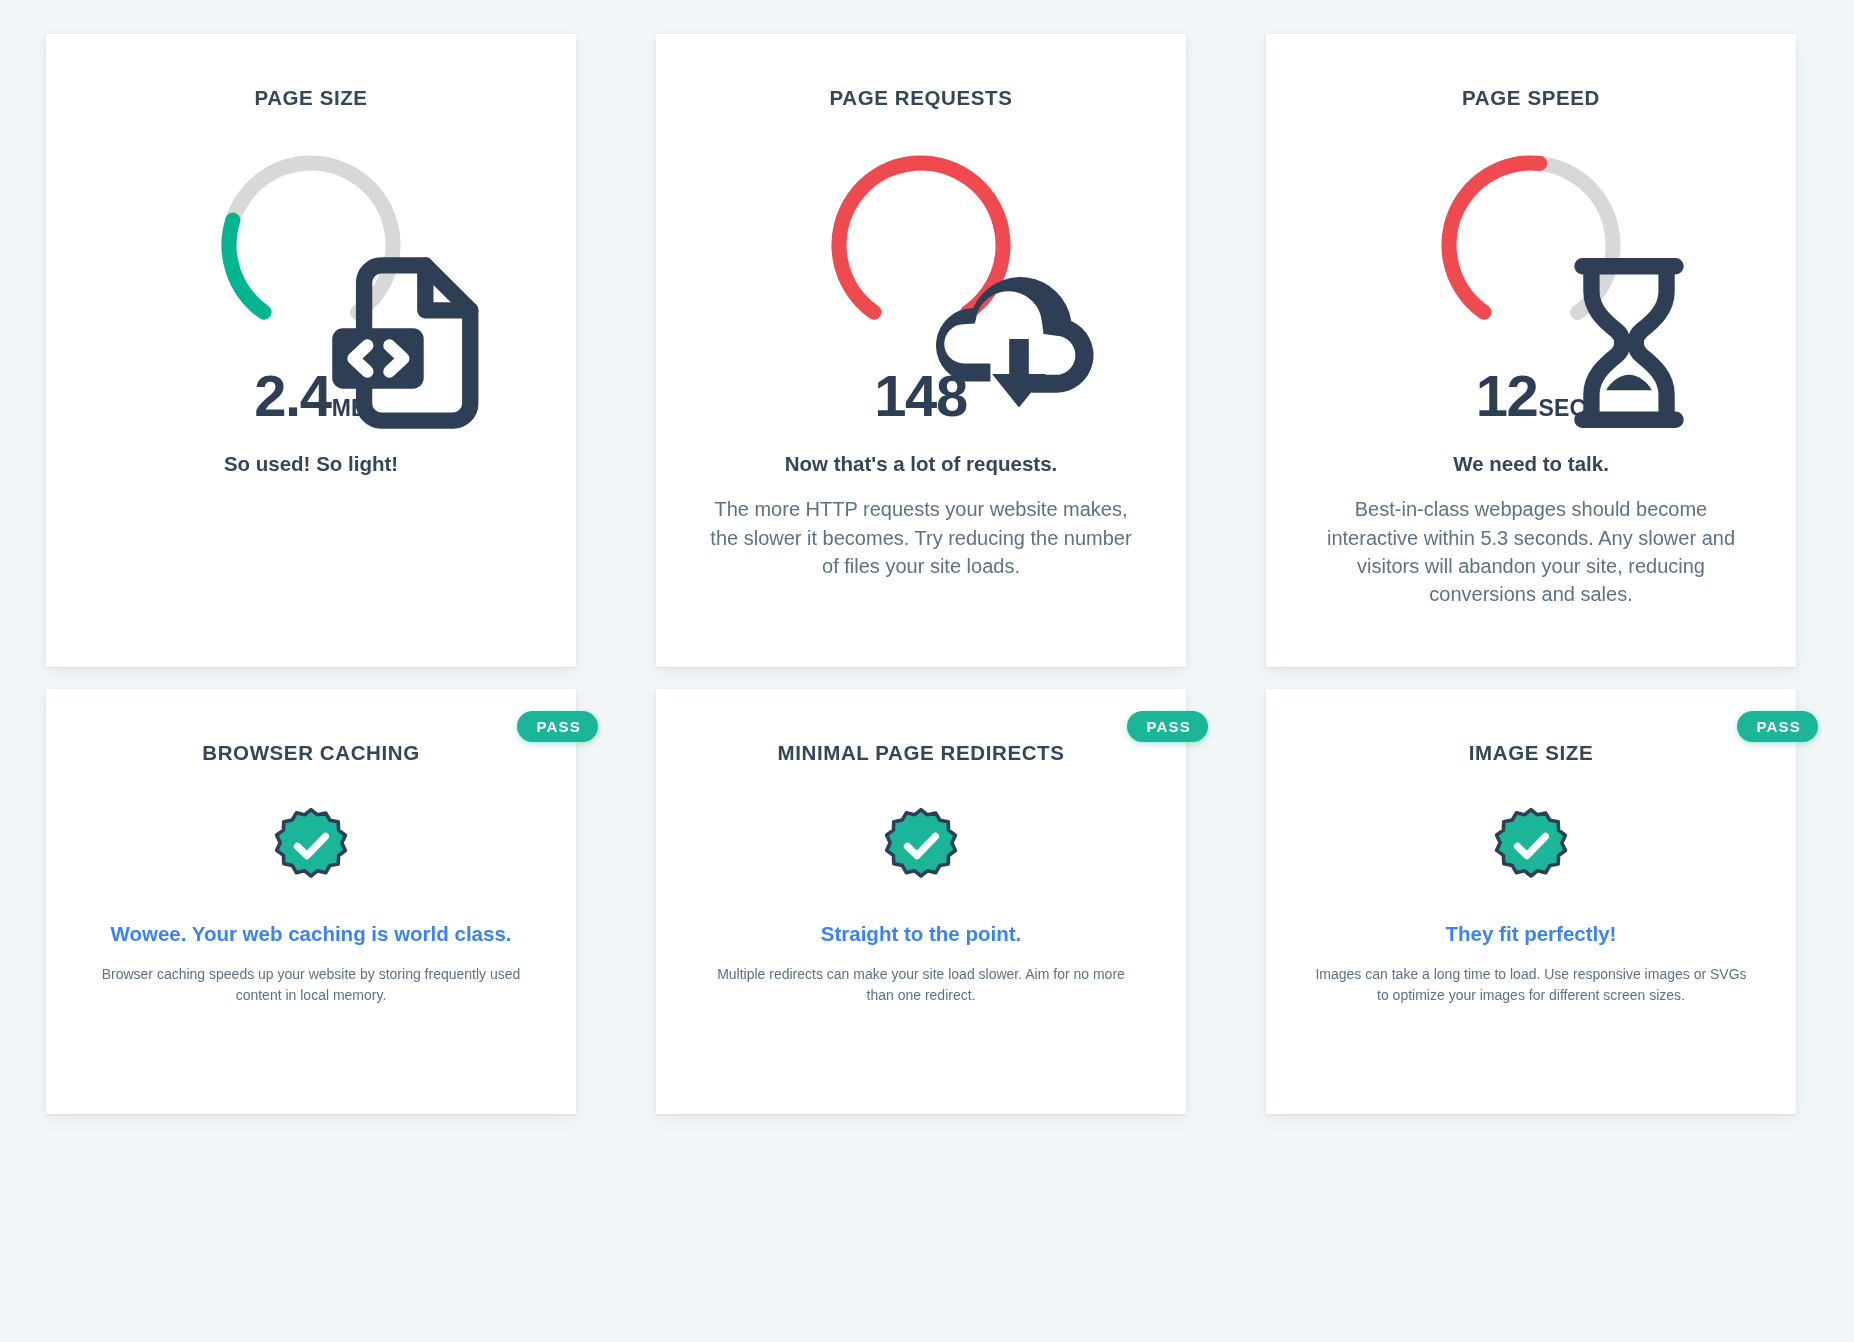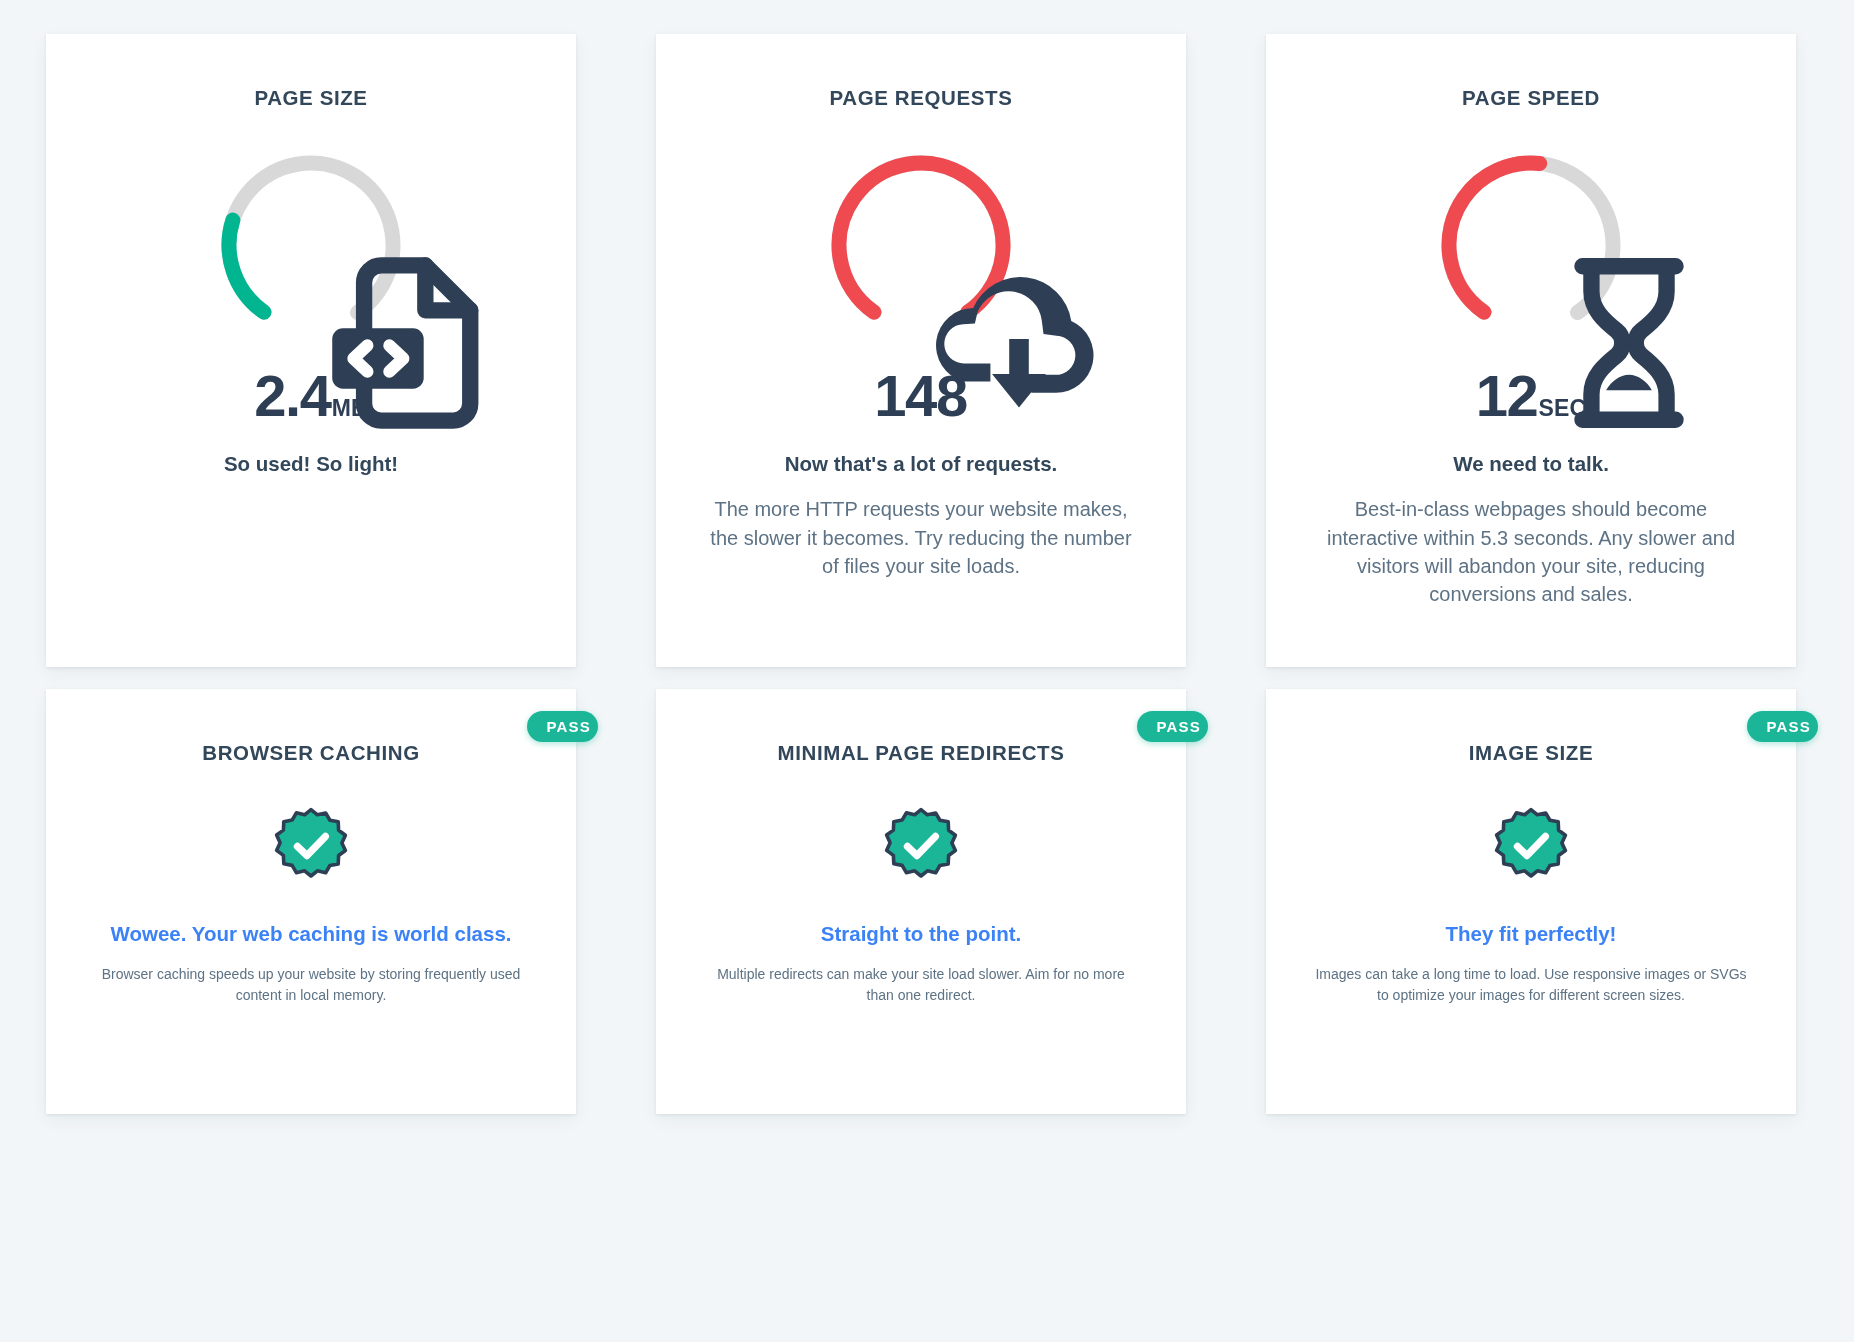--- a/index.html
+++ b/index.html
@@ -113,21 +113,21 @@
   
   .pass-badge {
     position: absolute;
     top: 22px;
     right: -22px;
     background: #1bb698;
     color: #ffffff;
     font-size: 15px;
     font-weight: 700;
     letter-spacing: 1.2px;
-    padding: 7px 7px 7px 19px;
+    padding: 7px 17px 7px 19px;
     border-radius: 16px;
     box-shadow: 0 2px 6px rgba(27,182,152,.35);
   }
 
   
   .check-wrap {
     margin-top: 40px;
     width: 80px;
     height: 80px;
   }

